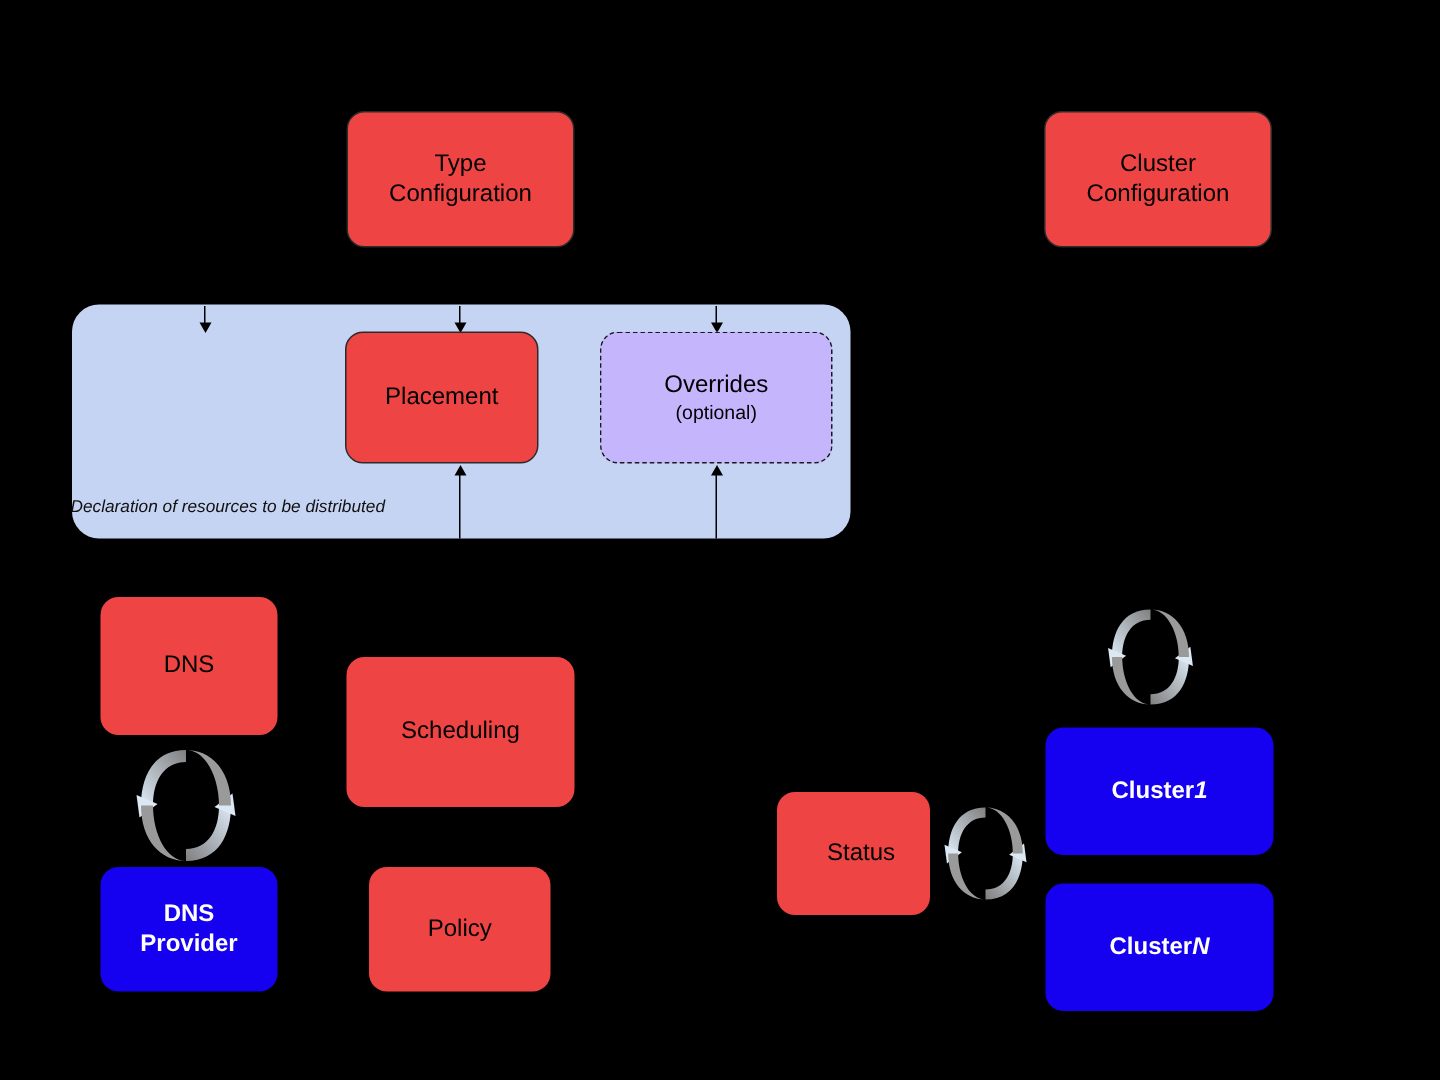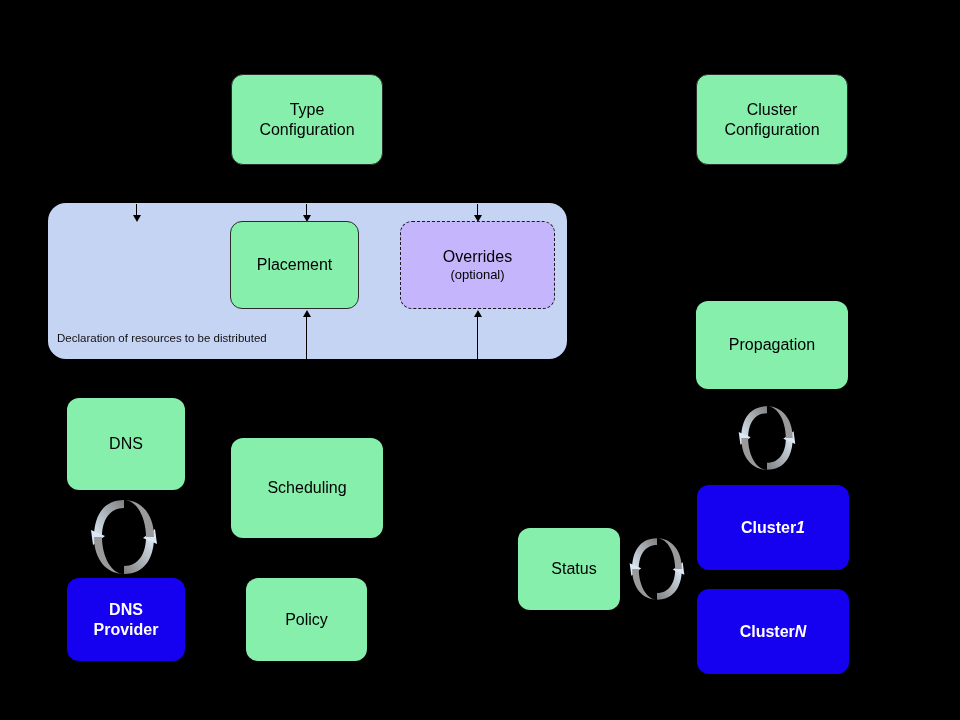--- a/index.html
+++ b/index.html
@@ -19,21 +19,21 @@
   
   .node {
     position: absolute;
     box-sizing: border-box;
     display: flex;
     align-items: center;
     justify-content: center;
     text-align: center;
     line-height: 1.22;
     border-radius: 12px;
-    background: #86efac;
+    background: #ef4444;
     color: #000000;
     font-size: 16px;
     white-space: pre-line;
   }
   .node.bordered {
     border: 1px solid #2b2b2b;
   }
   .node.dashed {
     border: 1px dashed #1a1a1a;
     background: #c4b5fd;
@@ -116,21 +116,21 @@
   <div class="arrowhead-down" style="left:474px; top:215px;"></div>
 
 
   <div class="node bordered" style="left:230px; top:221px; width:129px; height:88px;">Placement</div>
 
   <div class="node dashed" style="left:400px; top:221px; width:155px; height:88px; flex-direction:column;">
     <span>Overrides</span>
     <span class="sub">(optional)</span>
   </div>
 
-  <div class="group-caption" style="left:57px; top:332px;">Declaration of resources to be distributed</div>
+  <div class="group-caption" style="left:47px; top:332px;font-style:italic;">Declaration of resources to be distributed</div>
 
   <div class="vline" style="left:306px; top:316px; height:43px;"></div>
   <div class="arrowhead-up" style="left:303px; top:310px;"></div>
 
   <div class="vline" style="left:477px; top:316px; height:43px;"></div>
   <div class="arrowhead-up" style="left:474px; top:310px;"></div>
 
   <div class="node" style="left:67px; top:398px; width:118px; height:92px;">DNS</div>
 
   <div class="node" style="left:231px; top:398px; width:152px; height:100px;margin-top:40px;">Scheduling</div>
@@ -167,21 +167,20 @@
     <svg width="58" height="82" viewBox="0 0 70 82" aria-hidden="true">
       <path d="M35,4 C13,4 5,22 5,41 L13,41 C13,25 20,12 35,12 Z" fill="url(#gL)"></path>
       <polygon points="2,34 16,40 4,49" fill="#dce9f5"></polygon>
       <path d="M35,78 C57,78 65,60 65,41 L57,41 C57,57 50,70 35,70 Z" fill="url(#gR)"></path>
       <polygon points="68,48 54,42 66,33" fill="#dce9f5"></polygon>
       <path d="M35,4 C48,4 57,22 57,41 L65,41 C65,18 52,4 35,4 Z" fill="#9a9a9a"></path>
       <path d="M35,78 C22,78 13,60 13,41 L5,41 C5,64 18,78 35,78 Z" fill="#9a9a9a"></path>
     </svg>
   </div>
 
-  <div class="node" style="left:696px; top:301px; width:152px; height:88px;">Propagation</div>
 
   <div class="sync-icon" style="left:737px; top:396px;">
     <svg width="60" height="84" viewBox="0 0 70 82" aria-hidden="true">
       <path d="M35,4 C13,4 5,22 5,41 L13,41 C13,25 20,12 35,12 Z" fill="url(#gL)"></path>
       <polygon points="2,34 16,40 4,49" fill="#dce9f5"></polygon>
       <path d="M35,78 C57,78 65,60 65,41 L57,41 C57,57 50,70 35,70 Z" fill="url(#gR)"></path>
       <polygon points="68,48 54,42 66,33" fill="#dce9f5"></polygon>
       <path d="M35,4 C48,4 57,22 57,41 L65,41 C65,18 52,4 35,4 Z" fill="#9a9a9a"></path>
       <path d="M35,78 C22,78 13,60 13,41 L5,41 C5,64 18,78 35,78 Z" fill="#9a9a9a"></path>
     </svg>

